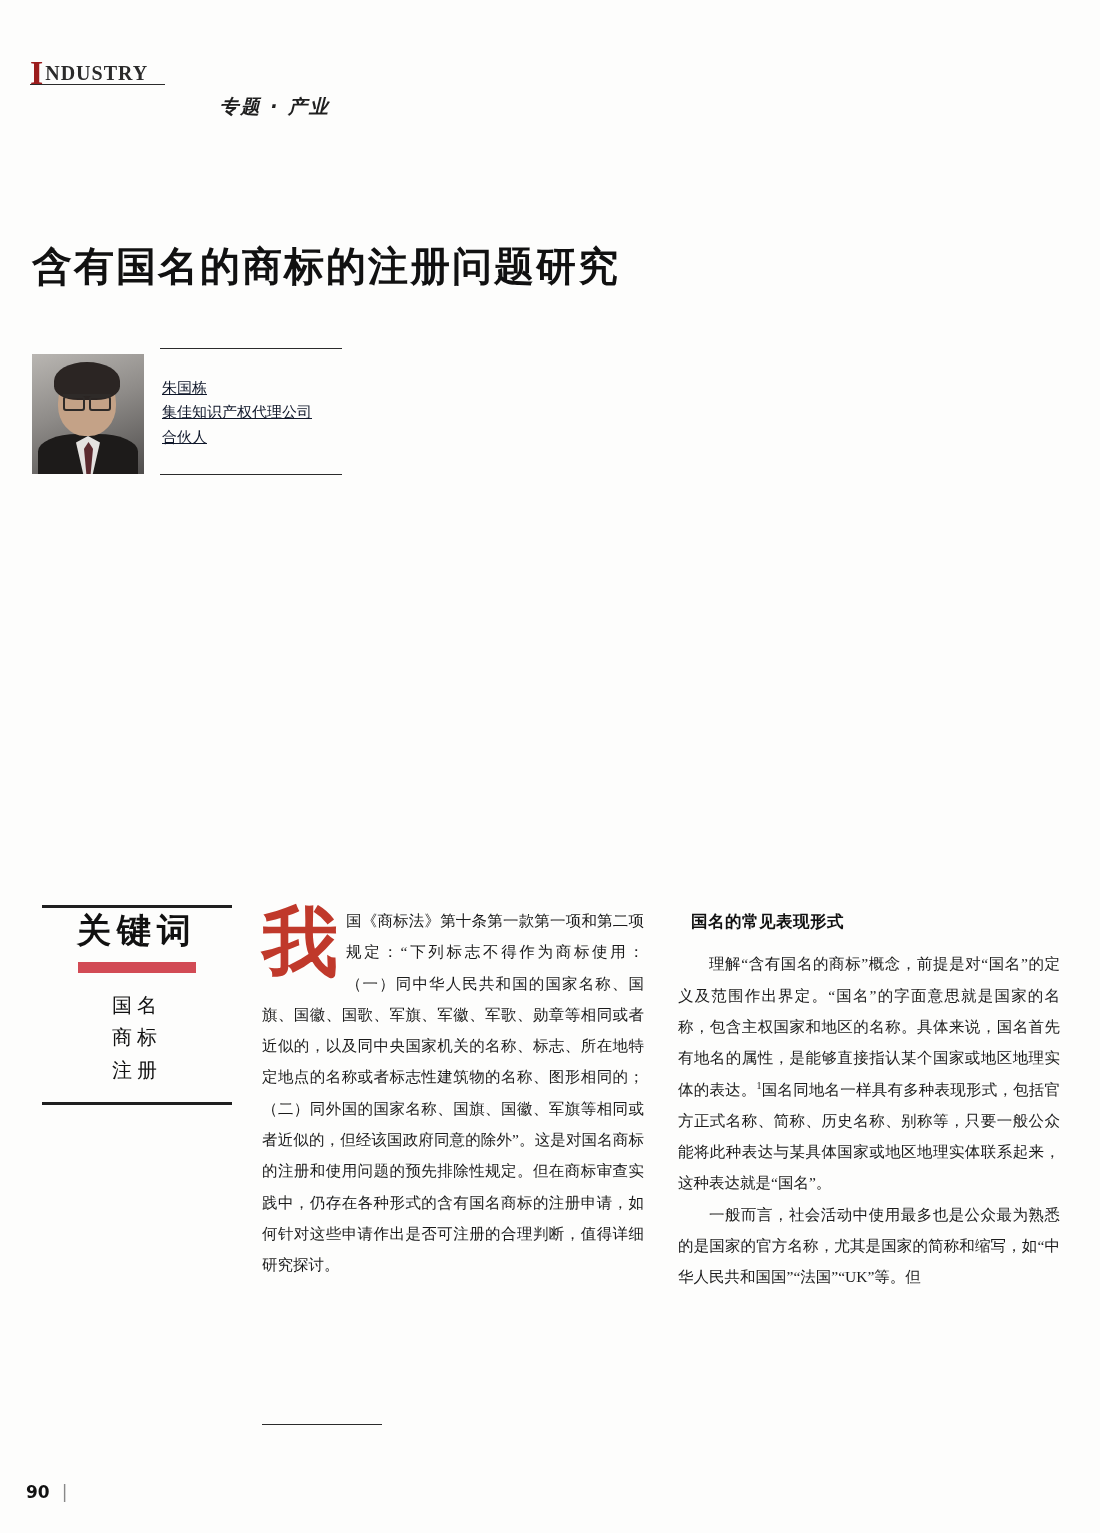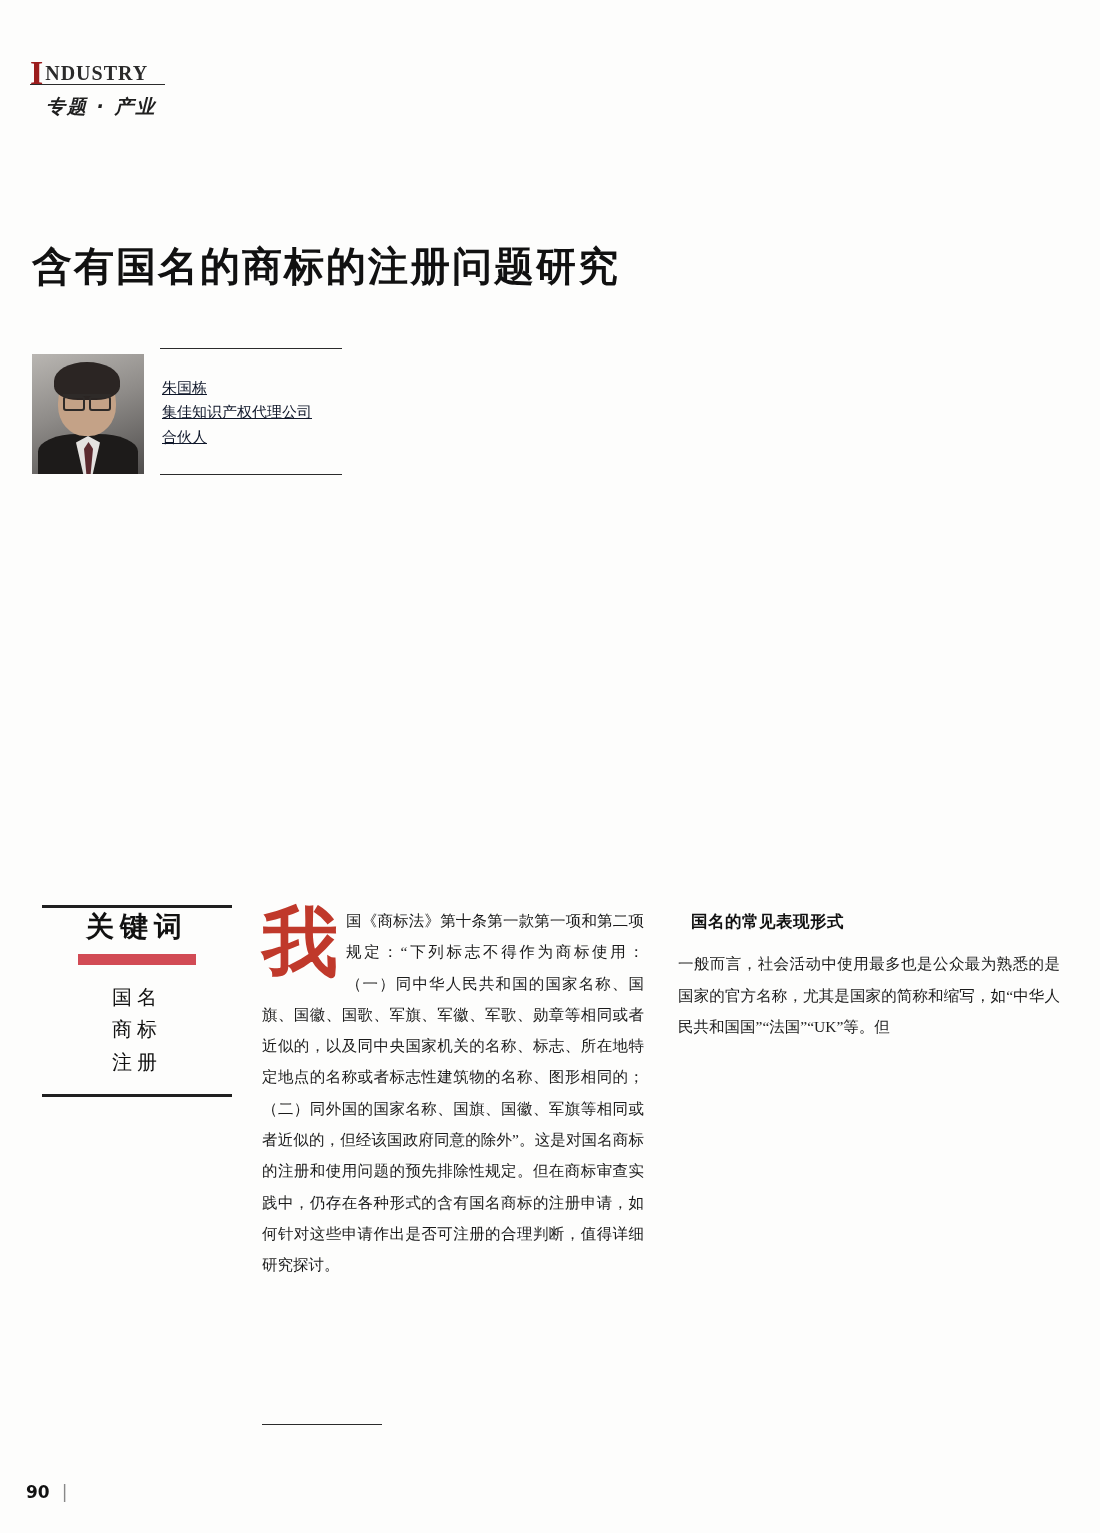--- a/index.html
+++ b/index.html
@@ -47,20 +47,21 @@
   }
   .masthead-cn {
     margin-top: 4px;
     margin-left: 16px;
     font-family: "DejaVu Sans", sans-serif;
     font-size: 19px;
     font-style: italic;
     color: #1f1f1f;
     letter-spacing: 2px;
     white-space: nowrap;
+    text-align: right;
   }
   .masthead-rule {
     position: absolute;
     left: 30px;
     top: 84px;
     width: 135px;
     height: 1px;
     background: #2b2b2b;
   }
 
@@ -194,21 +195,21 @@
     text-align: center;
   }
   .kw-rule {
     height: 3px;
     background: #1f1f1f;
   }
   .kw-rule.top { margin-bottom: 0; }
   .kw-title {
     font-family: "DejaVu Sans", sans-serif;
     font-weight: bold;
-    font-size: 28px;
+    font-size: 34px;
     letter-spacing: 6px;
     color: #111;
     padding-bottom: 8px;
   }
   .kw-accent {
     width: 118px;
     height: 11px;
     background: #d24b55;
     margin: 0 auto 2px auto;
   }
@@ -352,20 +353,21 @@
     <div class="kw-rule"></div>
   </div>
 
   <div class="col col-left">
     <span class="dropcap-char">我</span>
     <p>国《商标法》第十条第一款第一项和第二项规定：“下列标志不得作为商标使用：（一）同中华人民共和国的国家名称、国旗、国徽、国歌、军旗、军徽、军歌、勋章等相同或者近似的，以及同中央国家机关的名称、标志、所在地特定地点的名称或者标志性建筑物的名称、图形相同的；（二）同外国的国家名称、国旗、国徽、军旗等相同或者近似的，但经该国政府同意的除外”。这是对国名商标的注册和使用问题的预先排除性规定。但在商标审查实践中，仍存在各种形式的含有国名商标的注册申请，如何针对这些申请作出是否可注册的合理判断，值得详细研究探讨。</p>
   </div>
 
   <div class="col col-right">
     <h2 class="section-head">国名的常见表现形式</h2>
+    <p class="indent"><span>理解“含有国名的商标”概念，前提是对“国名”的定义及范围作出界定。“国名”的字面意思就是国家的名称，包含主权国家和地区的名称。具体来说，国名首先有地名的属性，是能够直接指认某个国家或地区地理实体的表达。</span><sup class="fn">1</sup><span>国名同地名一样具有多种表现形式，包括官方正式名称、简称、历史名称、别称等，只要一般公众能将此种表达与某具体国家或地区地理实体联系起来，这种表达就是“国名”。</span></p>
     <p>一般而言，社会活动中使用最多也是公众最为熟悉的是国家的官方名称，尤其是国家的简称和缩写，如“中华人民共和国国”“法国”“UK”等。但</p>
   </div>
 
   <div class="footnote-rule"></div>
 
   <div class="folio">
     <span>90</span><span class="bar">|</span>
   </div>
 
 </div>

